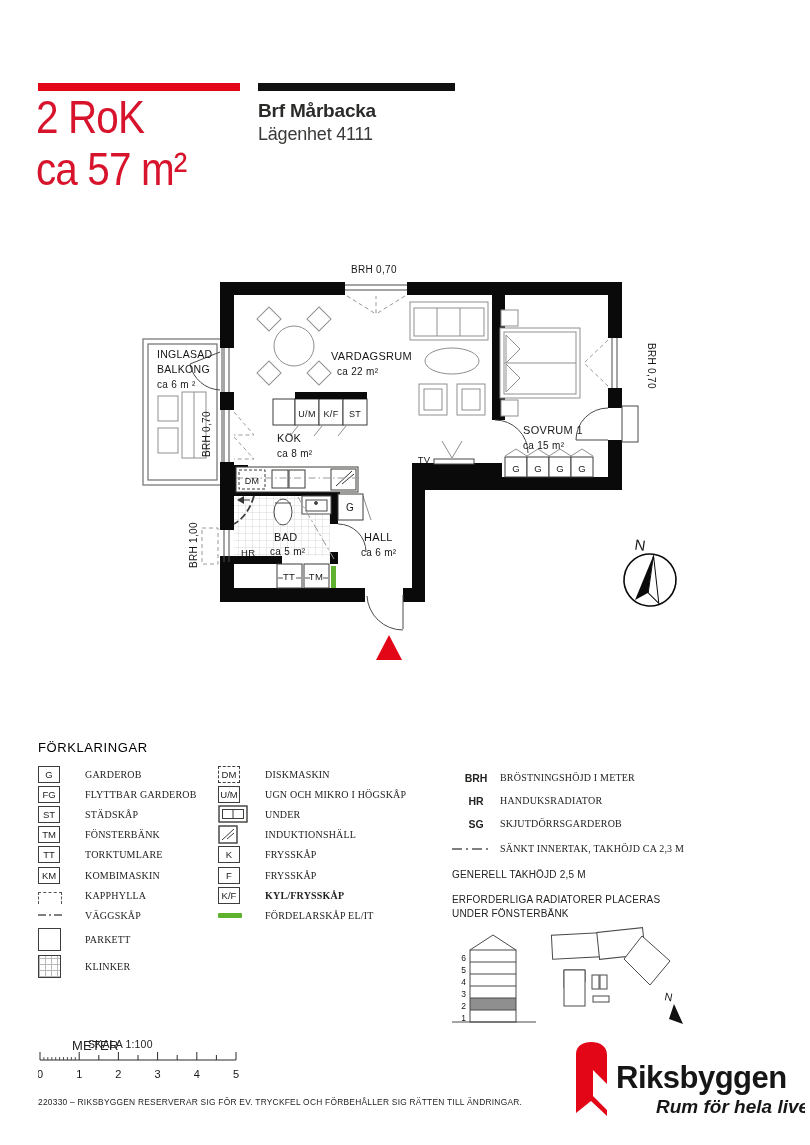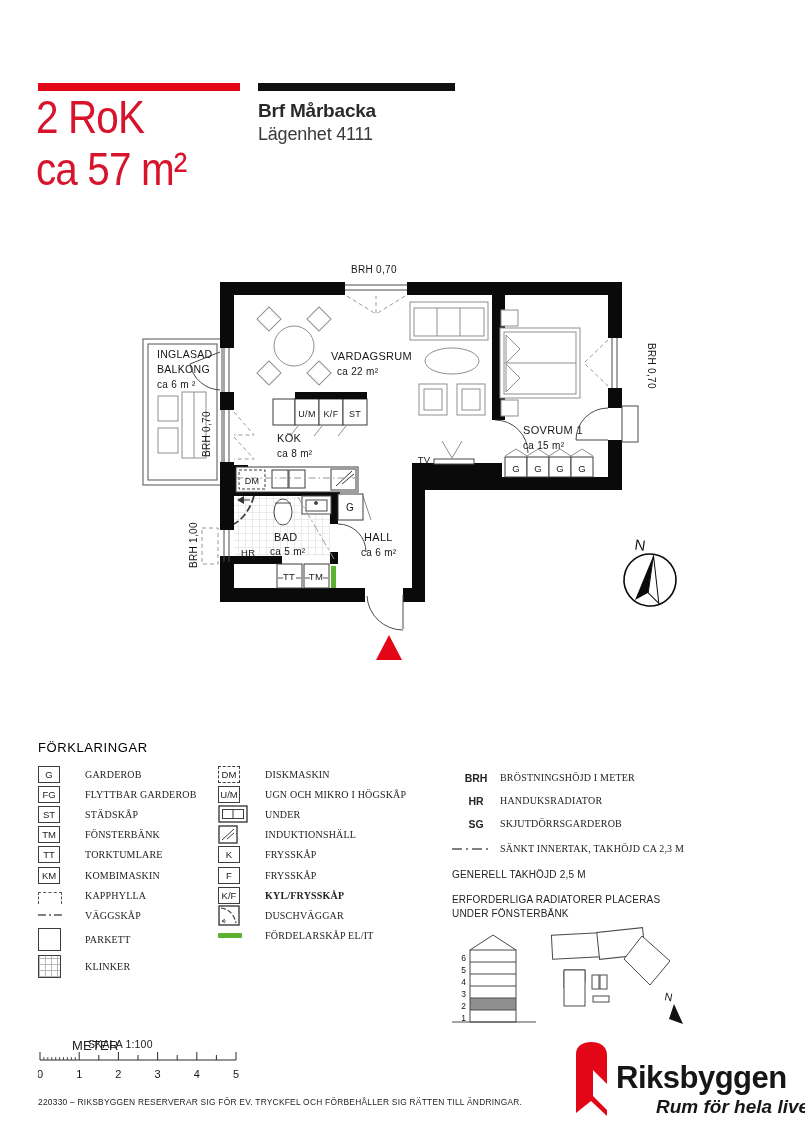--- a/index.html
+++ b/index.html
@@ -381,30 +381,20 @@
         <span class="lbl">FRYSSKÅP</span>
       </div>
     <div class="lrow">
         <span class="symc">
           <span class="box">K/F</span>
         </span>
         <span class="lbl bold">KYL/FRYSSKÅP</span>
       </div>
     <div class="lrow">
         <span class="symc">
-          <svg width="22" height="21">
-            <rect x="1" y="1" width="20" height="19" fill="none" stroke="#3d3d3b" stroke-width="1.4"></rect>
-            <path d="M3,3 Q15,5 18,18" fill="none" stroke="#3d3d3b" stroke-width="1.2" stroke-dasharray="5 2"></path>
-            <path d="M4,16 l3,-2 M4,16 l3,2 M4,16 h4" stroke="#3d3d3b" stroke-width="0.8"></path>
-          </svg>
-        </span>
-        <span class="lbl">DUSCHVÄGGAR</span>
-      </div>
-    <div class="lrow">
-        <span class="symc">
           <span class="greenline"></span>
         </span>
         <span class="lbl">FÖRDELARSKÅP EL/IT</span>
       </div>
   </div>
 
   <div class="lcol" id="lcol3">
     <div class="lrow">
         <span class="trm">BRH</span>
         <span class="lbl">BRÖSTNINGSHÖJD I METER</span>

